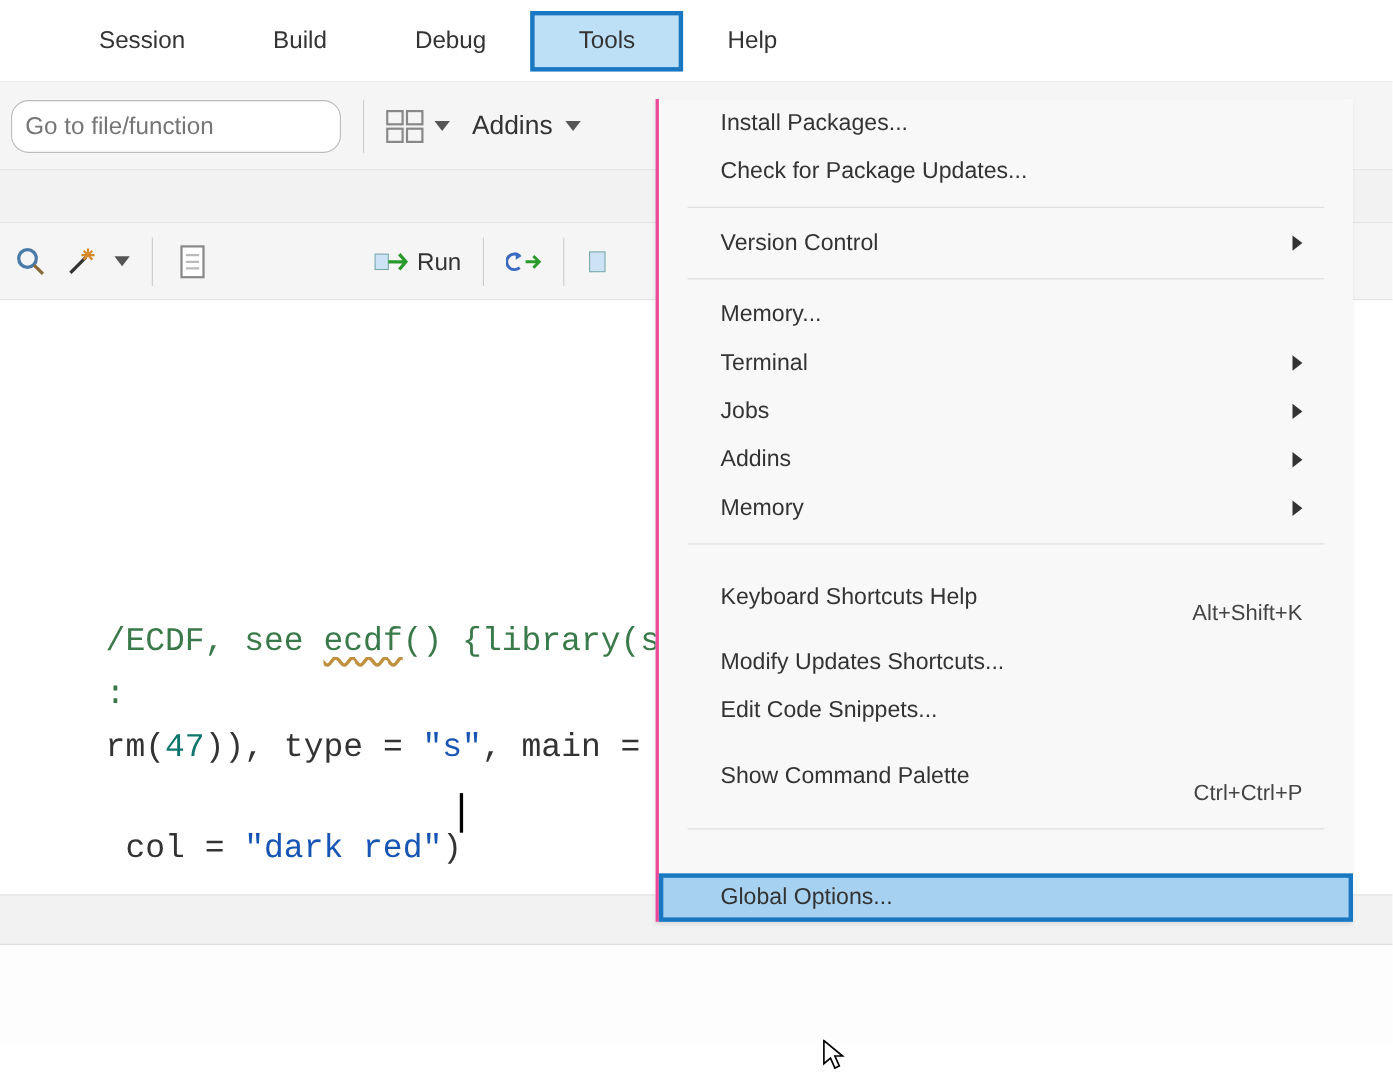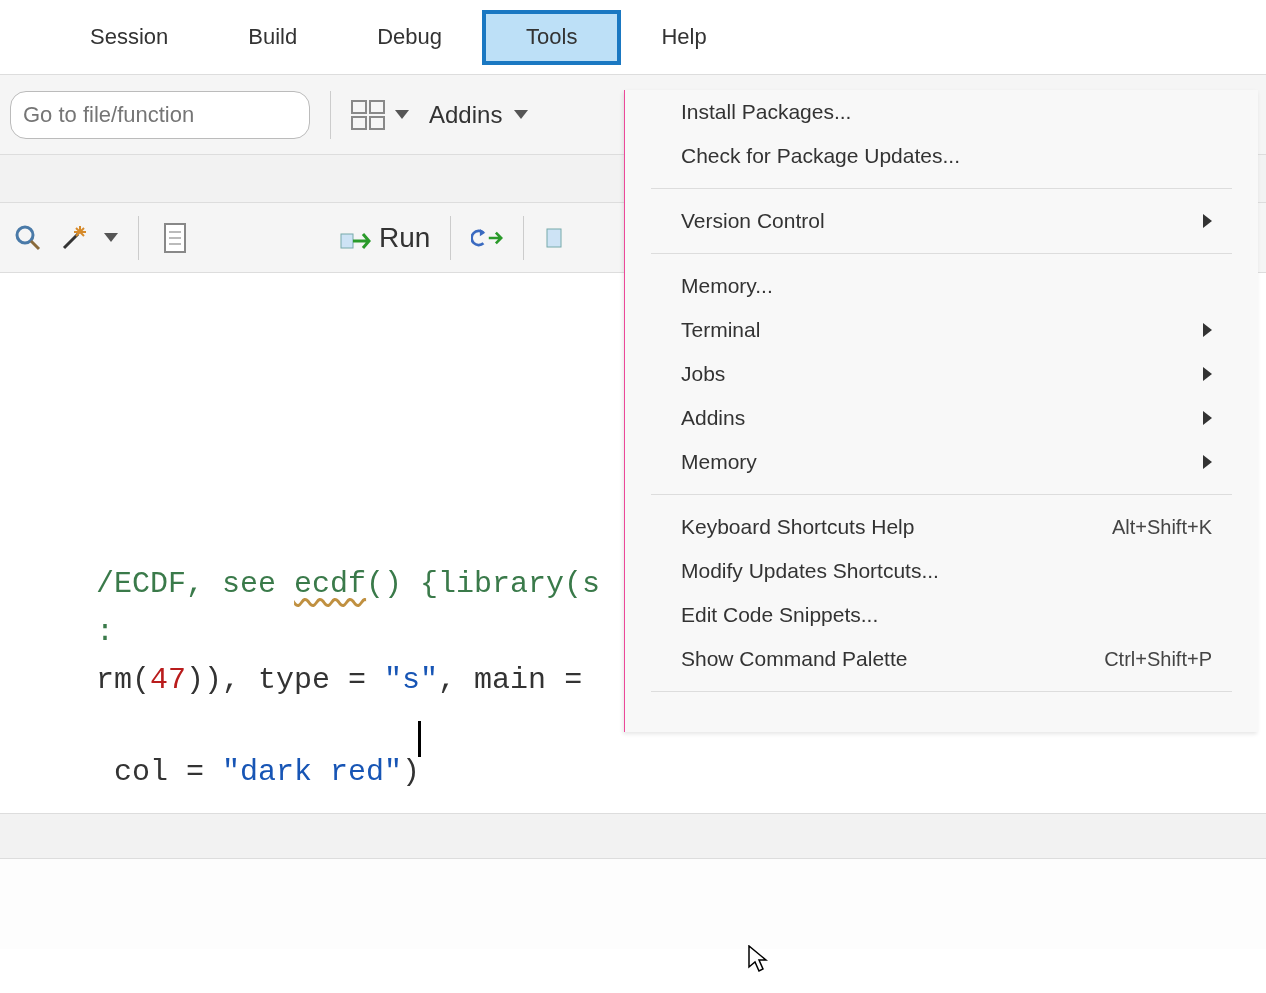--- a/index.html
+++ b/index.html
@@ -76,51 +76,51 @@
   .editor-toolbar {
     display:flex;
     align-items:center;
     height:70px;
     background:#f5f5f5;
     border-bottom:1px solid #ddd;
     padding: 0 12px;
     gap: 14px;
   }
   .tb-icon { width:32px; height:32px; display:flex; align-items:center; justify-content:center; }
-  .run-btn { display:flex; align-items:flex-end; gap:6px; font-size:28px; }
+  .run-btn { display:flex; align-items:flex-end; gap:6px; font-size:22px; }
   .v-sep { width:1px; height:44px; background:#ccc; margin: 0 6px; }
   .editor-body {
     background:#fff;
     height: 540px;
     position:relative;
     font-family: "Consolas", "Courier New", monospace;
     font-size: 30px;
     color:#333;
   }
   .code-line { position:absolute; white-space:pre;margin-left:24px; }
   .c-comment { color: #3a7a4a; }
-  .c-num { color:#b91c1c; }
+  .c-num { color:#0f766e; }
   .c-str { color:#1755b5; }
   .underline-squiggle { text-decoration: underline wavy #c09040; text-underline-offset:6px; }
   .cursor-caret {
     position:absolute;
     width:3px; height:36px; background:#000;
   }
   .lower-bar {
     height:46px; background:#f2f2f2; border-top:1px solid #ddd; border-bottom:1px solid #ddd;
   }
   .lower-bar2 { height:90px; background:#fdfdfd; }
   
   .dropdown {
     position:absolute;
     top:90px;
-    left:624px;
+    left:596px;
     width:634px;
     background:#f8f8f8;
-    border-left:1px solid #ec4899;
+    border-left:3px solid #ec4899;
     box-shadow: -1px 2px 4px rgba(0,0,0,0.1);
     z-index:10;
     padding-bottom:0;
   }
   .dd-item {
     display:flex;
     justify-content:space-between;
     align-items:center;
     padding: 10px 46px 10px 56px;
     font-size:21px;
@@ -131,21 +131,21 @@
   .dd-item.disabled { color:#999; cursor:default; }
   .dd-sep {
     height:1px; background:#ddd; margin: 10px 26px;
   }
   .dd-sub-arrow {
     width:0;height:0;
     border-top:7px solid transparent;
     border-bottom:7px solid transparent;
     border-left:9px solid #333;
   }
-  .dd-shortcut { color:#444; font-size:20px; }
+  .dd-shortcut { color:#444; font-size:20px;margin-top:32px; }
   .dd-item.hovered {
     background:#a7d1f0;
     border:4px solid #1a78c2;
     padding: 6px 42px 6px 52px;
   }
   .mouse-cursor {
     position:absolute;
     z-index:20;
   }
 </style>
@@ -291,23 +291,26 @@
     <span class="dd-shortcut">Alt+Shift+K</span>
   </div>
   <div class="dd-item">
     <span>Modify Updates Shortcuts...</span>
   </div>
   <div class="dd-item">
     <span>Edit Code Snippets...</span>
   </div>
   <div class="dd-item">
     <span>Show Command Palette</span>
-    <span class="dd-shortcut">Ctrl+Shift+P</span>
+    <span class="dd-shortcut">Ctrl+Ctrl+P</span>
   </div>
   <div class="dd-sep"></div>
   <div style="height:30px"></div>
+  <div class="dd-item hovered">
+    <span>Global Options...</span>
+  </div>
 </div>
 
 <div class="mouse-cursor" style="top:945px;left:748px;">
   <svg width="20" height="28" viewBox="0 0 20 28">
     <path d="M1 1 L1 22 L7 17 L11 26 L15 24 L11 15 L18 15 Z" fill="#fff" stroke="#000" stroke-width="1.5"></path>
   </svg>
 </div>
 
 </body></html>

